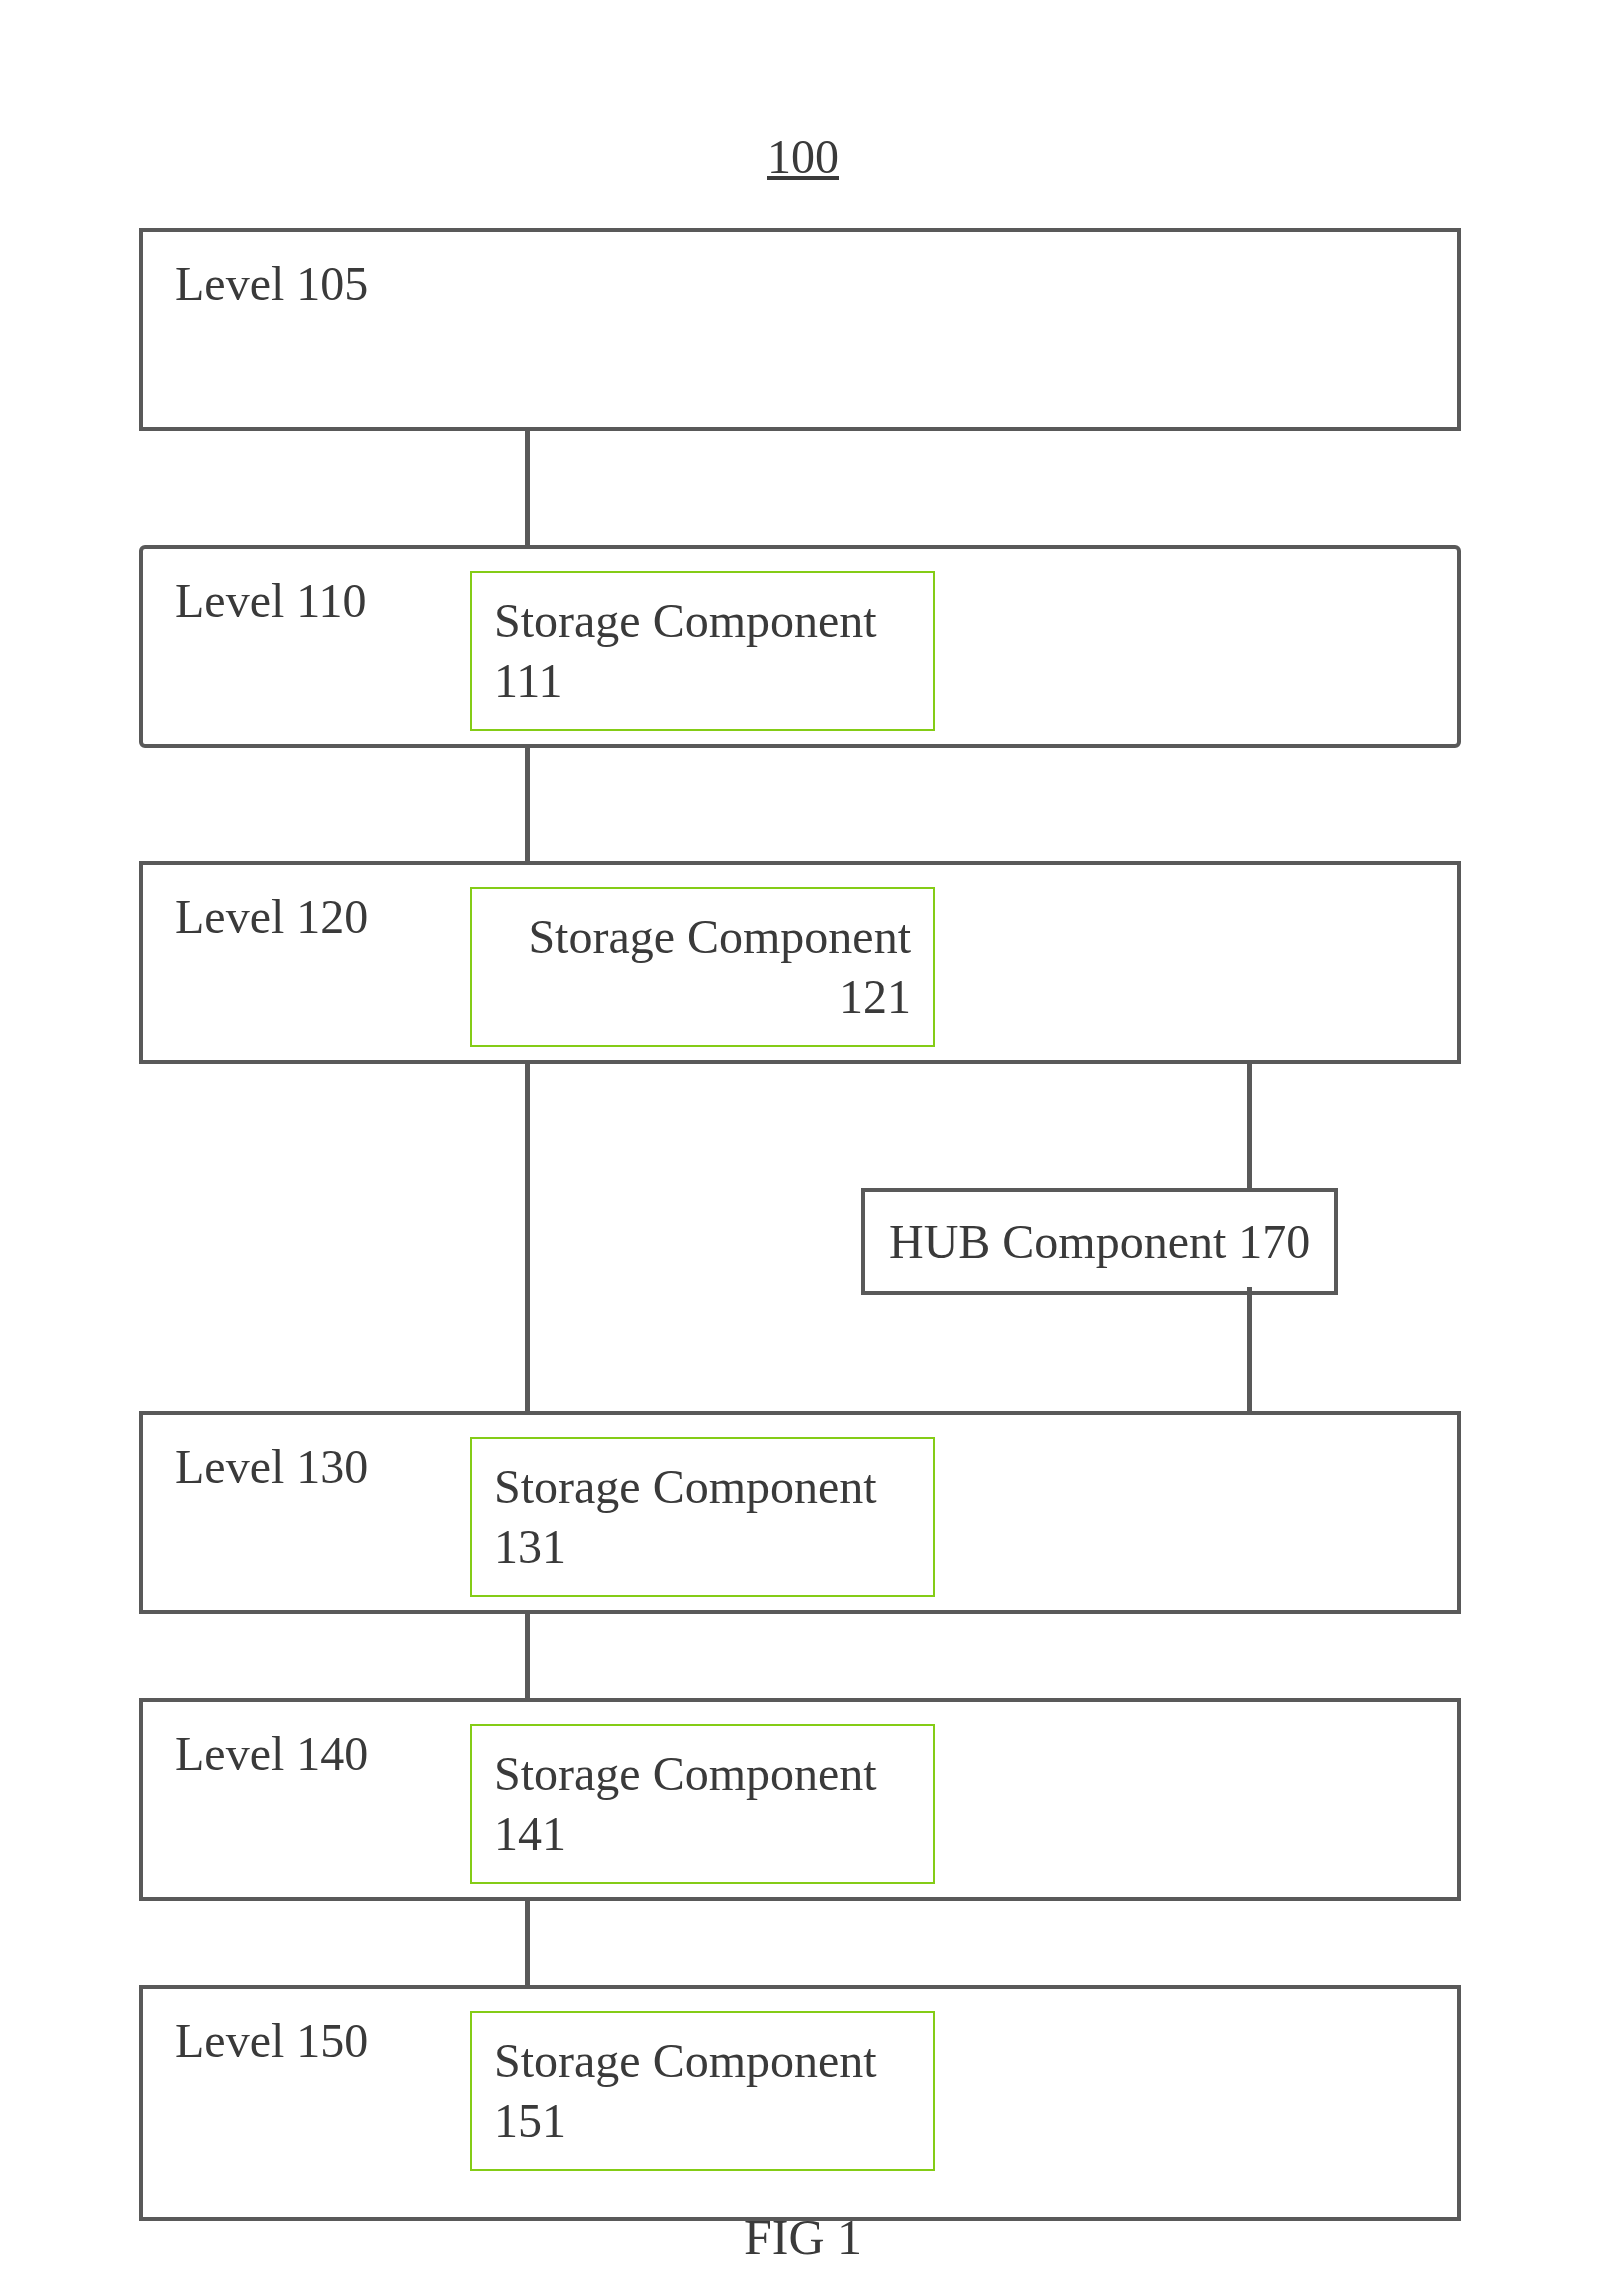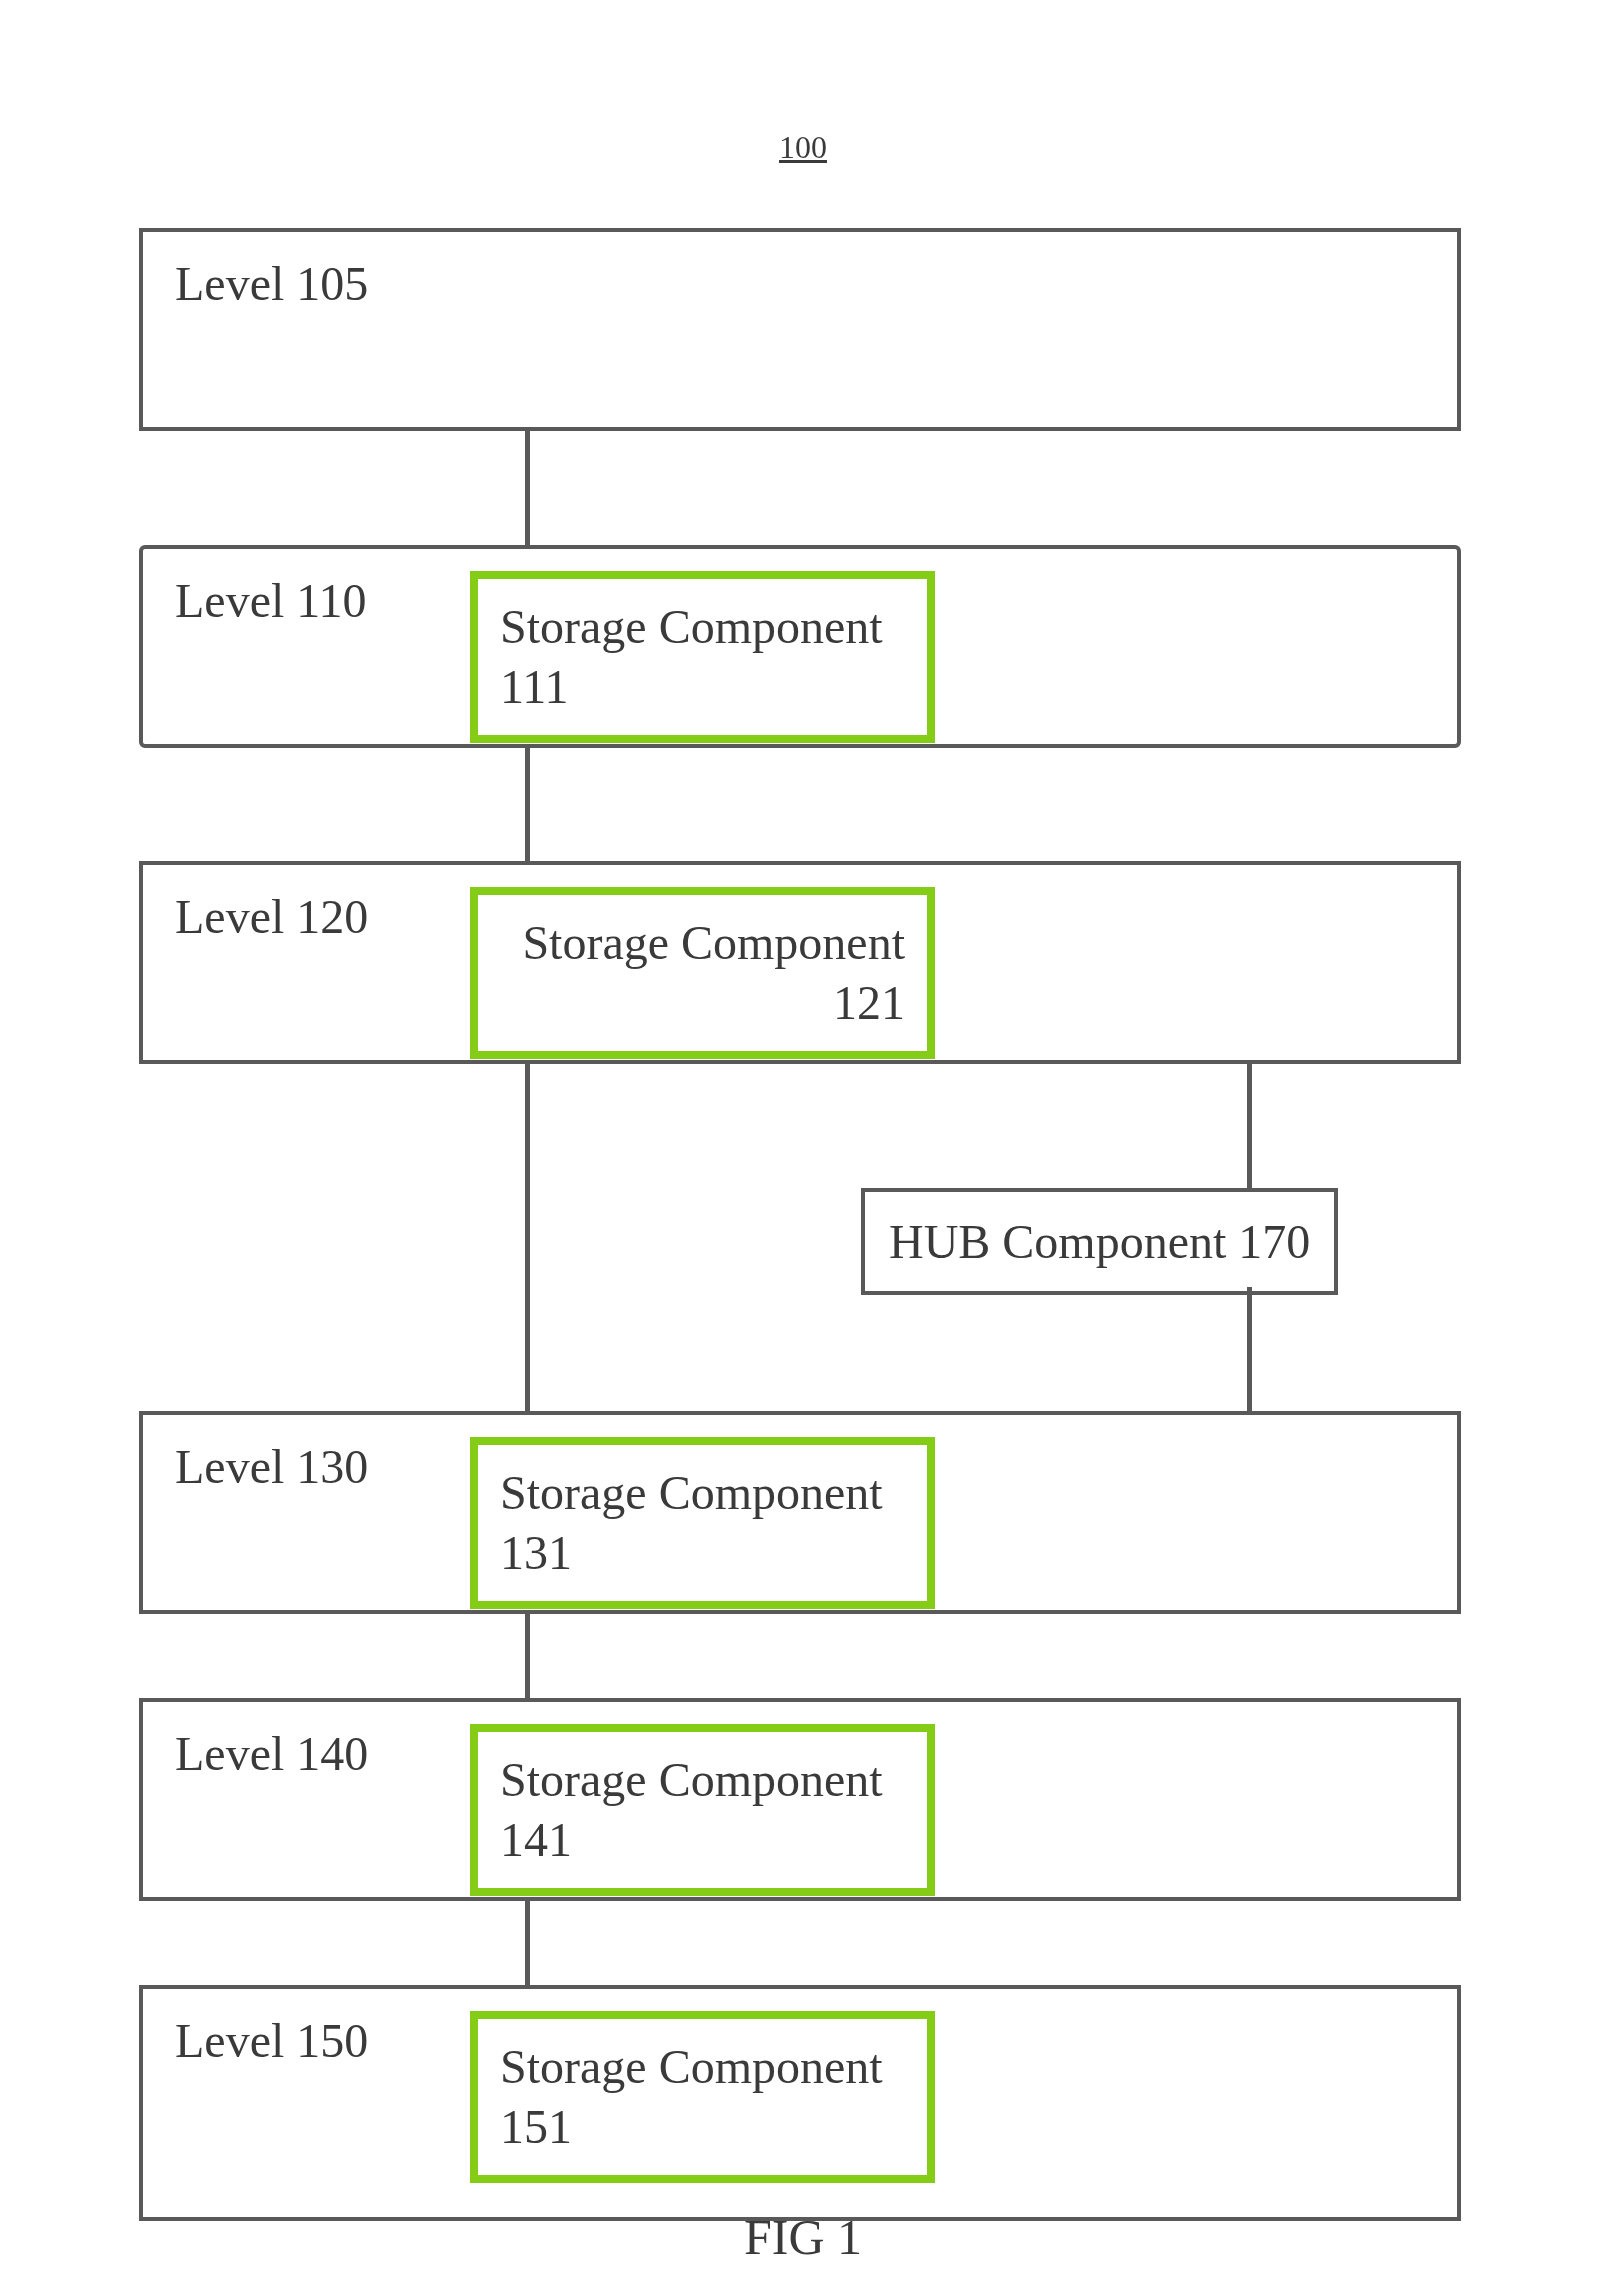--- a/index.html
+++ b/index.html
@@ -13,37 +13,37 @@
     height: 2293px;
     position: relative;
   }
   .canvas {
     position: absolute;
     left: 0; top: 0;
     width: 1606px; height: 2293px;
   }
   .title {
     position: absolute;
-    font-size: 32px;
+    font-size: 48px;
     text-decoration: underline;
     left: 50%;
     transform: translateX(-50%);
   }
   .level-box {
     position: absolute;
     border: 4px solid #595959;
     background: #fff;
   }
   .level-label {
     position: absolute;
     font-size: 48px;
   }
   .inner-box {
     position: absolute;
-    border: 8px solid #84cc16;
+    border: 2px solid #84cc16;
     background: #fff;
     padding: 18px 22px;
     font-size: 48px;
     line-height: 1.25;
   }
   .hub-box {
     position: absolute;
     border: 4px solid #595959;
     background: #fff;
     padding: 22px 24px;

